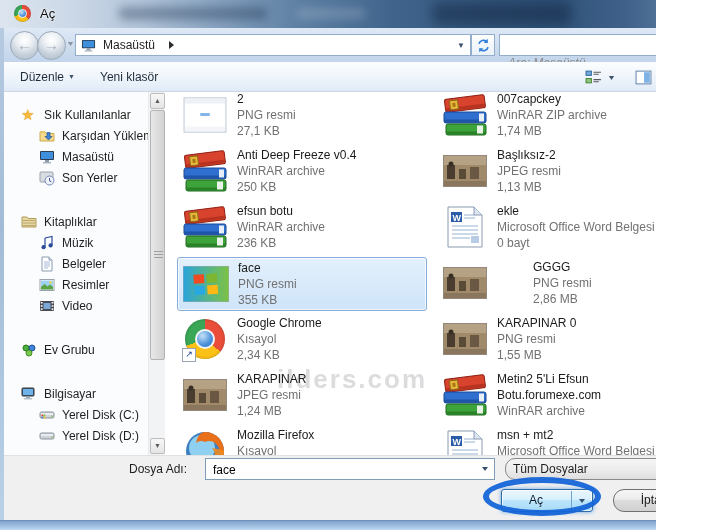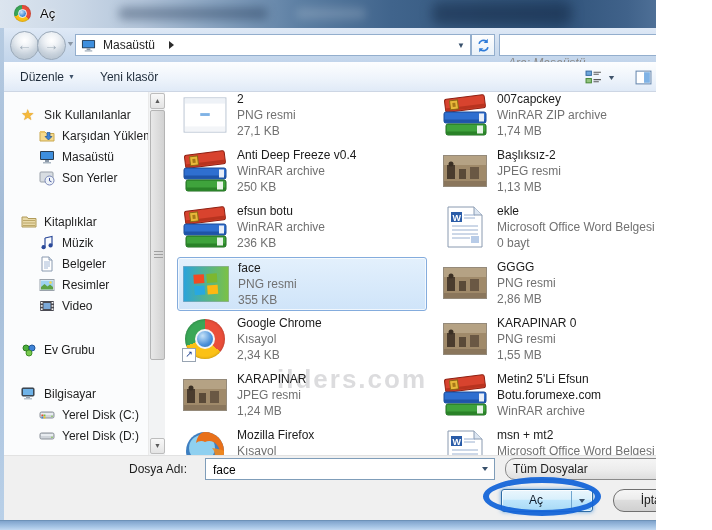--- a/index.html
+++ b/index.html
@@ -517,21 +517,21 @@
               <path d="M18 10h11M18 13h11M6 21h26M6 25h26M6 29h26M6 33h18" stroke="#9ab0d0" stroke-width="1"></path>
               <rect x="25" y="31" width="8" height="7" fill="#b8cce8"></rect>
             </svg>
           </div>
           <div class="tile-text">
             <div class="t-name">ekle</div>
             <div class="t-sub">Microsoft Office Word Belgesi</div>
             <div class="t-sub">0 bayt</div>
           </div>
         </div>
-        <div class="tile" style="left: 272px; top: 165px;">
+        <div class="tile" style="left: 272px; top: 165px; gap: 36px;">
           <div class="tile-ico">
             <svg width="44" height="32" viewBox="0 0 44 32">
               <rect width="44" height="32" fill="#a08a6a" stroke="#8a8a8a"></rect>
               <rect x="1" y="1" width="42" height="9" fill="#b5a284"></rect>
               <rect x="4" y="10" width="8" height="14" fill="#4a3c2e"></rect>
               <circle cx="8" cy="9" r="2.5" fill="#3a2f24"></circle>
               <rect x="16" y="14" width="7" height="10" fill="#5a4a38"></rect>
               <rect x="27" y="12" width="9" height="12" fill="#6a5844"></rect>
               <rect x="1" y="26" width="42" height="5" fill="#8a765c"></rect>
             </svg>

